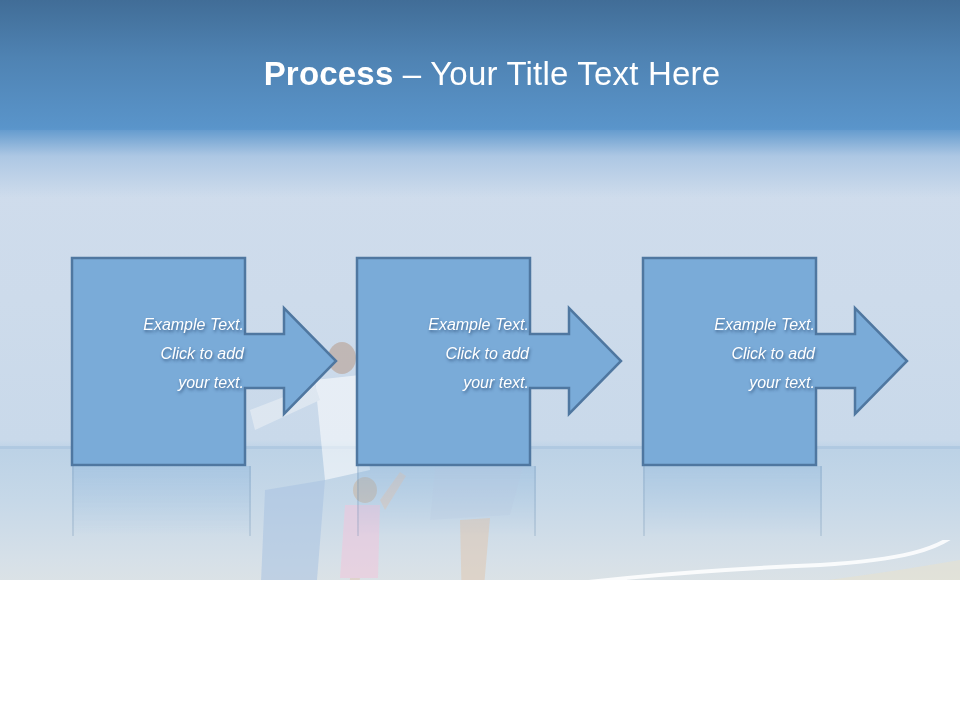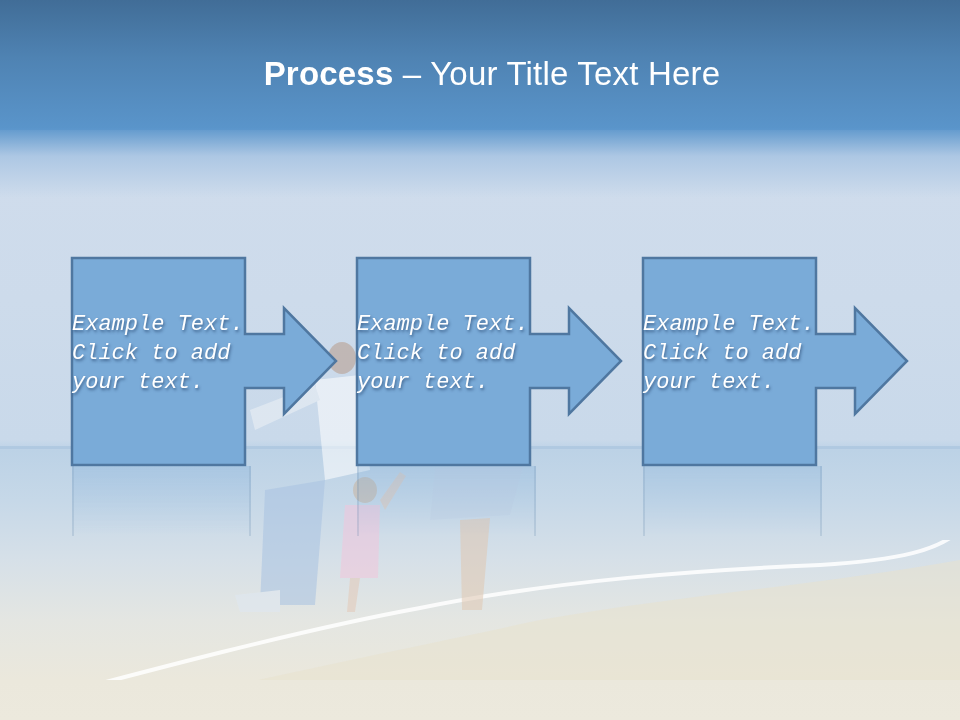--- a/index.html
+++ b/index.html
@@ -1,36 +1,36 @@
 <!DOCTYPE html>
 <html><head>
 <meta charset="utf-8">
 <style>
   html, body { margin:0; padding:0; }
   body { width:960px; height:720px; overflow:hidden; position:relative; font-family:"DejaVu Sans", sans-serif; }
-  #slide { position:absolute; left:0; top:0; width:960px; height:720px; overflow:hidden;
+  #slide { position:absolute; left:0; top:0; width:960px; height:580px; overflow:hidden;
     background: linear-gradient(to bottom,
       #d0ddec 0px, #cfdcec 180px, #cddbeb 300px, #c9d9ea 440px,
       #bcd2e6 450px, #c6d8e8 500px, #d6e0e8 560px, #e4e6e2 620px, #ebe8dc 680px, #ece9dd 720px);
   }
   #header-band { position:absolute; left:0; top:0; width:960px; height:130px;
     background: linear-gradient(to bottom, #416d97 0%, #4f83b3 45%, #5a95cb 100%); }
   #header-fade { position:absolute; left:0; top:128px; width:960px; height:70px;
     background: linear-gradient(to bottom, rgba(90,149,203,0.95) 0%, rgba(150,185,222,0.6) 40%, rgba(208,221,236,0) 100%); }
   #title { position:absolute; left:0; top:52px; width:984px; text-align:center; color:#ffffff;
     font-family:"Liberation Sans", sans-serif; font-size:33px; line-height:44px; letter-spacing:0.2px; }
   #title .bold { font-weight:bold; }
   
   .fig { position:absolute; opacity:0.55; }
   #sea-line { position:absolute; left:0; top:446px; width:960px; height:3px; background:rgba(170,196,222,0.7); }
   #wave { position:absolute; left:0; top:540px; width:960px; height:140px; }
   .step { position:absolute; }
   .step svg { position:absolute; left:0; top:0; overflow:visible; }
-  .step-text { position:absolute; color:#ffffff; font-family:Liberation Mono, monospace; font-style:italic;
-    font-size:22px; line-height:29px; text-align:left; width:172px;
+  .step-text { position:absolute; color:#ffffff; font-family:Liberation Sans, sans-serif; font-style:italic;
+    font-size:16px; line-height:29px; text-align:right; width:172px;
     text-shadow: 1px 2px 3px rgba(30,60,100,0.65); }
   .reflect { position:absolute; opacity:0.45; }
 </style>
 </head>
 <body>
 
 <div id="slide">
 
   <div id="sea-line"></div>
   <svg id="wave" viewBox="0 0 960 140" width="960" height="140">

